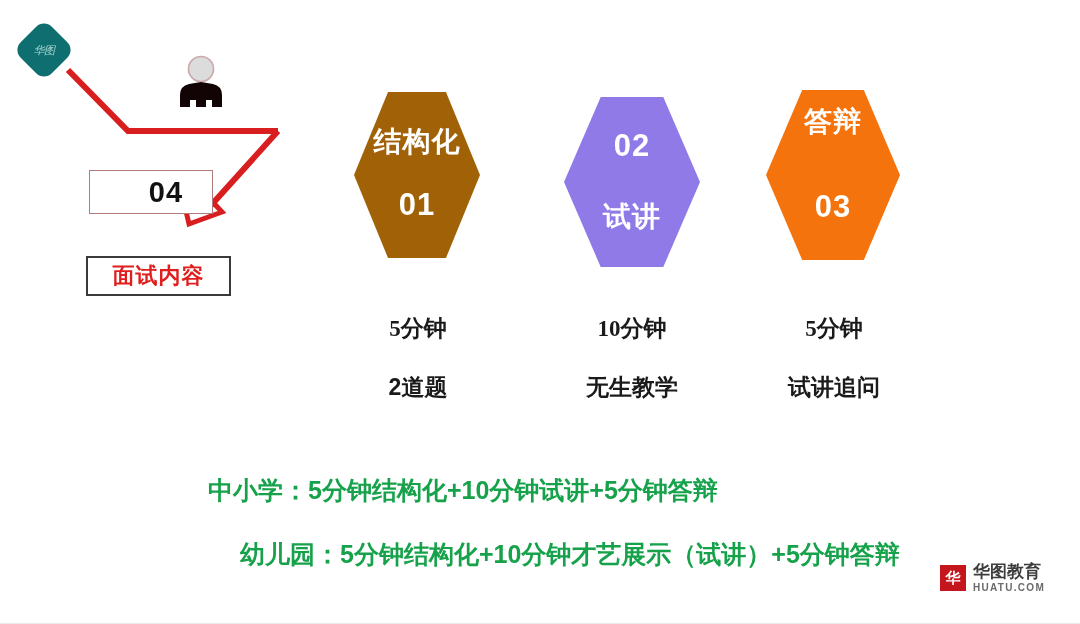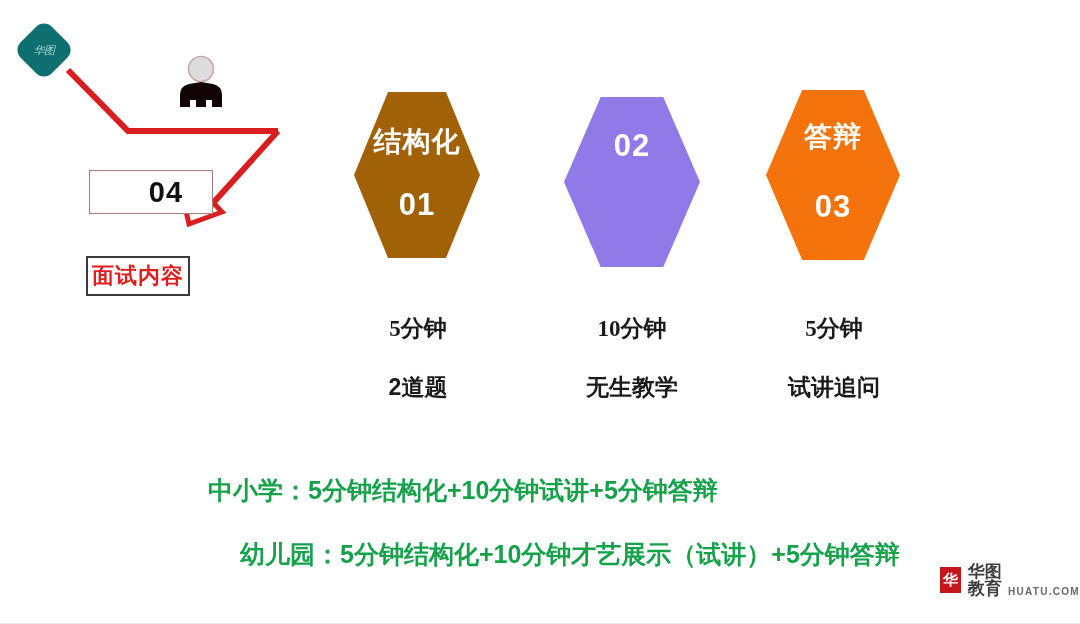--- a/index.html
+++ b/index.html
@@ -82,21 +82,21 @@
     letter-spacing: 1px;
     box-sizing: border-box;
     padding-left: 30px;
   }
 
   
   .box-title {
     position: absolute;
     left: 86px;
     top: 256px;
-    width: 104px;
+    width: 145px;
     height: 40px;
     border: 2px solid #3a3a3a;
     background: #ffffff;
     display: flex;
     align-items: center;
     justify-content: center;
     font-size: 22px;
     font-weight: bold;
     color: #e01e1e;
     letter-spacing: 1px;
@@ -126,21 +126,21 @@
     letter-spacing: 1px;
   }
   .hex-num {
     font-size: 31px;
     font-weight: bold;
     letter-spacing: 1px;
   }
 
   #hex1 { left: 354px; top: 92px;  width: 126px; height: 166px; background: #a16207; padding: 36px 0 38px; }
   #hex2 { left: 564px; top: 97px;  width: 136px; height: 170px; background: #8f7ae8; padding: 33px 0 36px; }
-  #hex3 { left: 766px; top: 90px;  width: 134px; height: 170px; background: #f4730c; padding: 33px 0 38px; }
+  #hex3 { left: 766px; top: 90px;  width: 134px; height: 170px; background: #f4730c; padding: 18px 0 38px; }
 
   
   .caption {
     position: absolute;
     text-align: center;
     color: #1a1a1a;
     font-weight: bold;
     font-size: 23px;
     white-space: nowrap;
   }
@@ -179,21 +179,21 @@
     position: relative;
     display: flex;
     align-items: center;
     justify-content: center;
     color: #ffffff;
     font-size: 15px;
     font-weight: bold;
     font-family: "DejaVu Sans", sans-serif;
     line-height: 1;
   }
-  .logo-text { display: flex; line-height: 1; align-items: flex-end; }
+  .logo-text { display: flex; flex-direction: column; line-height: 1; }
   .logo-cn {
     color: #3d3d3d;
     font-size: 17px;
     font-weight: bold;
     letter-spacing: 0px;
   }
   .logo-en {
     color: #6a6a6a;
     font-size: 10px;
     font-weight: bold;
@@ -231,20 +231,21 @@
     <span>面试内容</span>
   </div>
 
   <div class="hex" id="hex1">
     <div class="hex-top-text hex-cn">结构化</div>
     <div class="hex-bottom-text hex-num">01</div>
   </div>
 
   <div class="hex" id="hex2">
     <div class="hex-top-text hex-num">02</div>
+    <div class="hex-bottom-text hex-cn">试讲</div>
   </div>
 
   <div class="hex" id="hex3">
     <div class="hex-top-text hex-cn">答辩</div>
     <div class="hex-bottom-text hex-num">03</div>
   </div>
 
   <div class="caption" id="cap1">
     <span class="cap-line-1">5分钟</span>
     <span class="cap-line-2">2道题</span>

